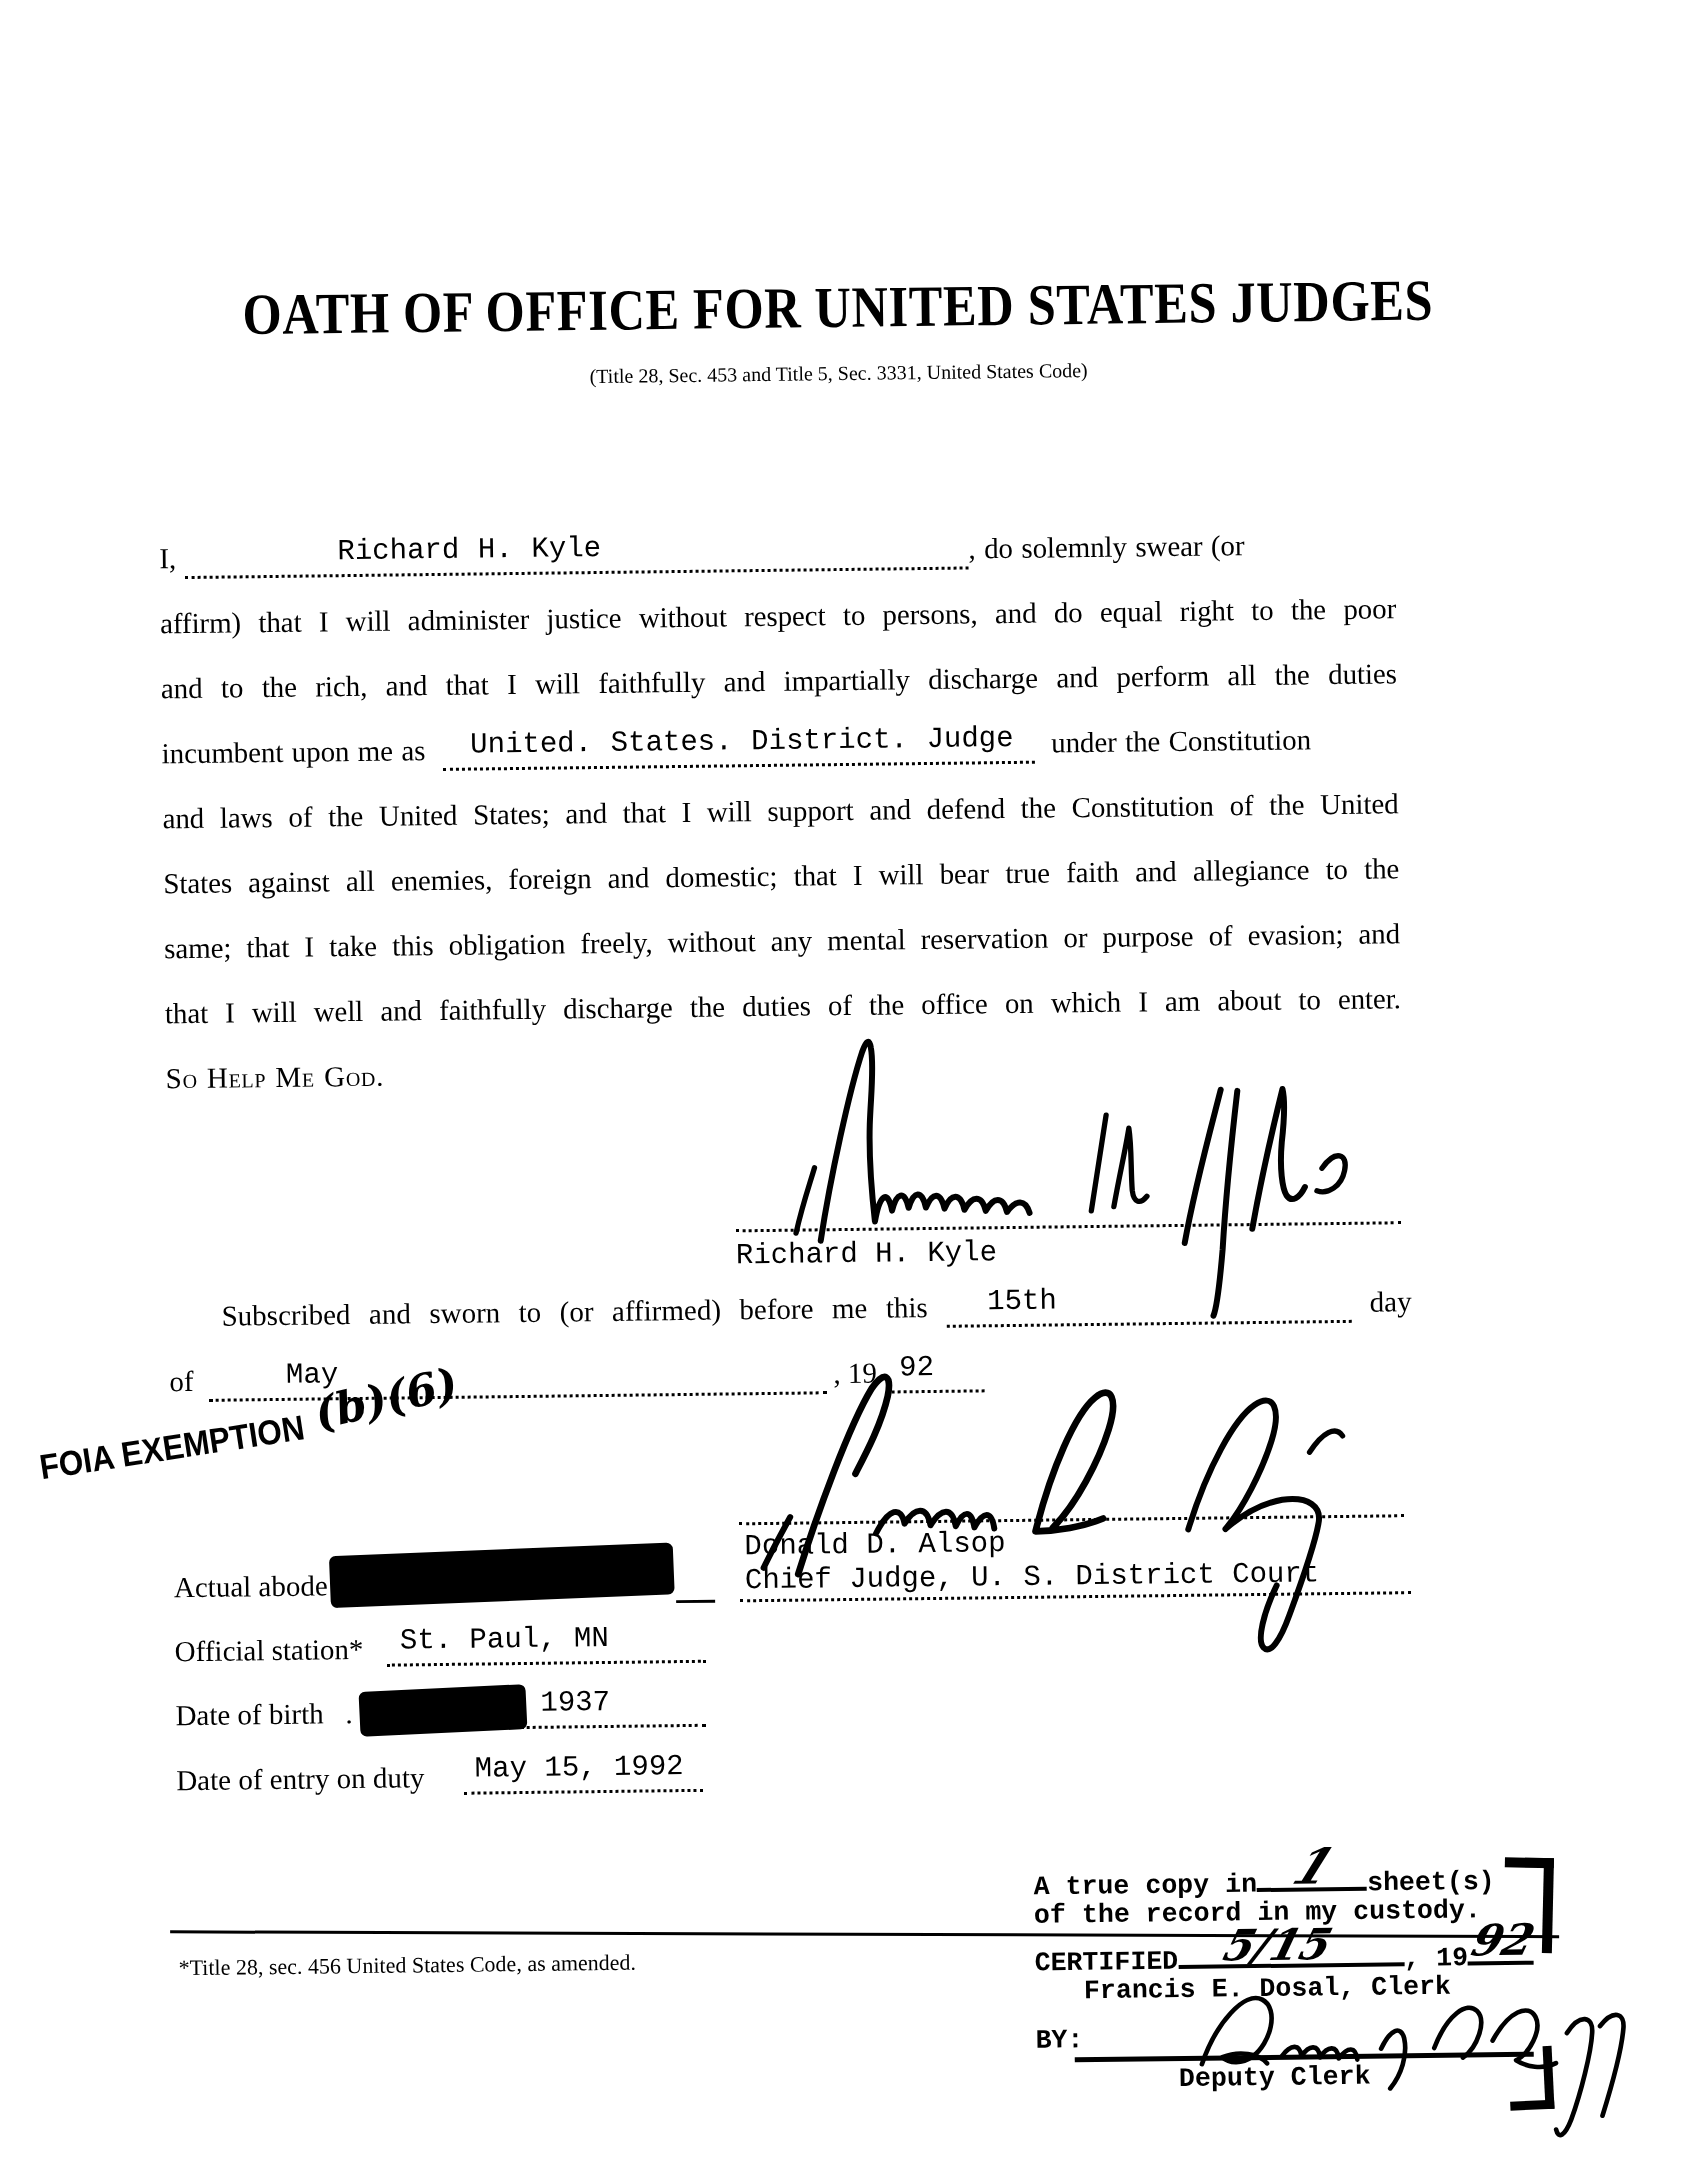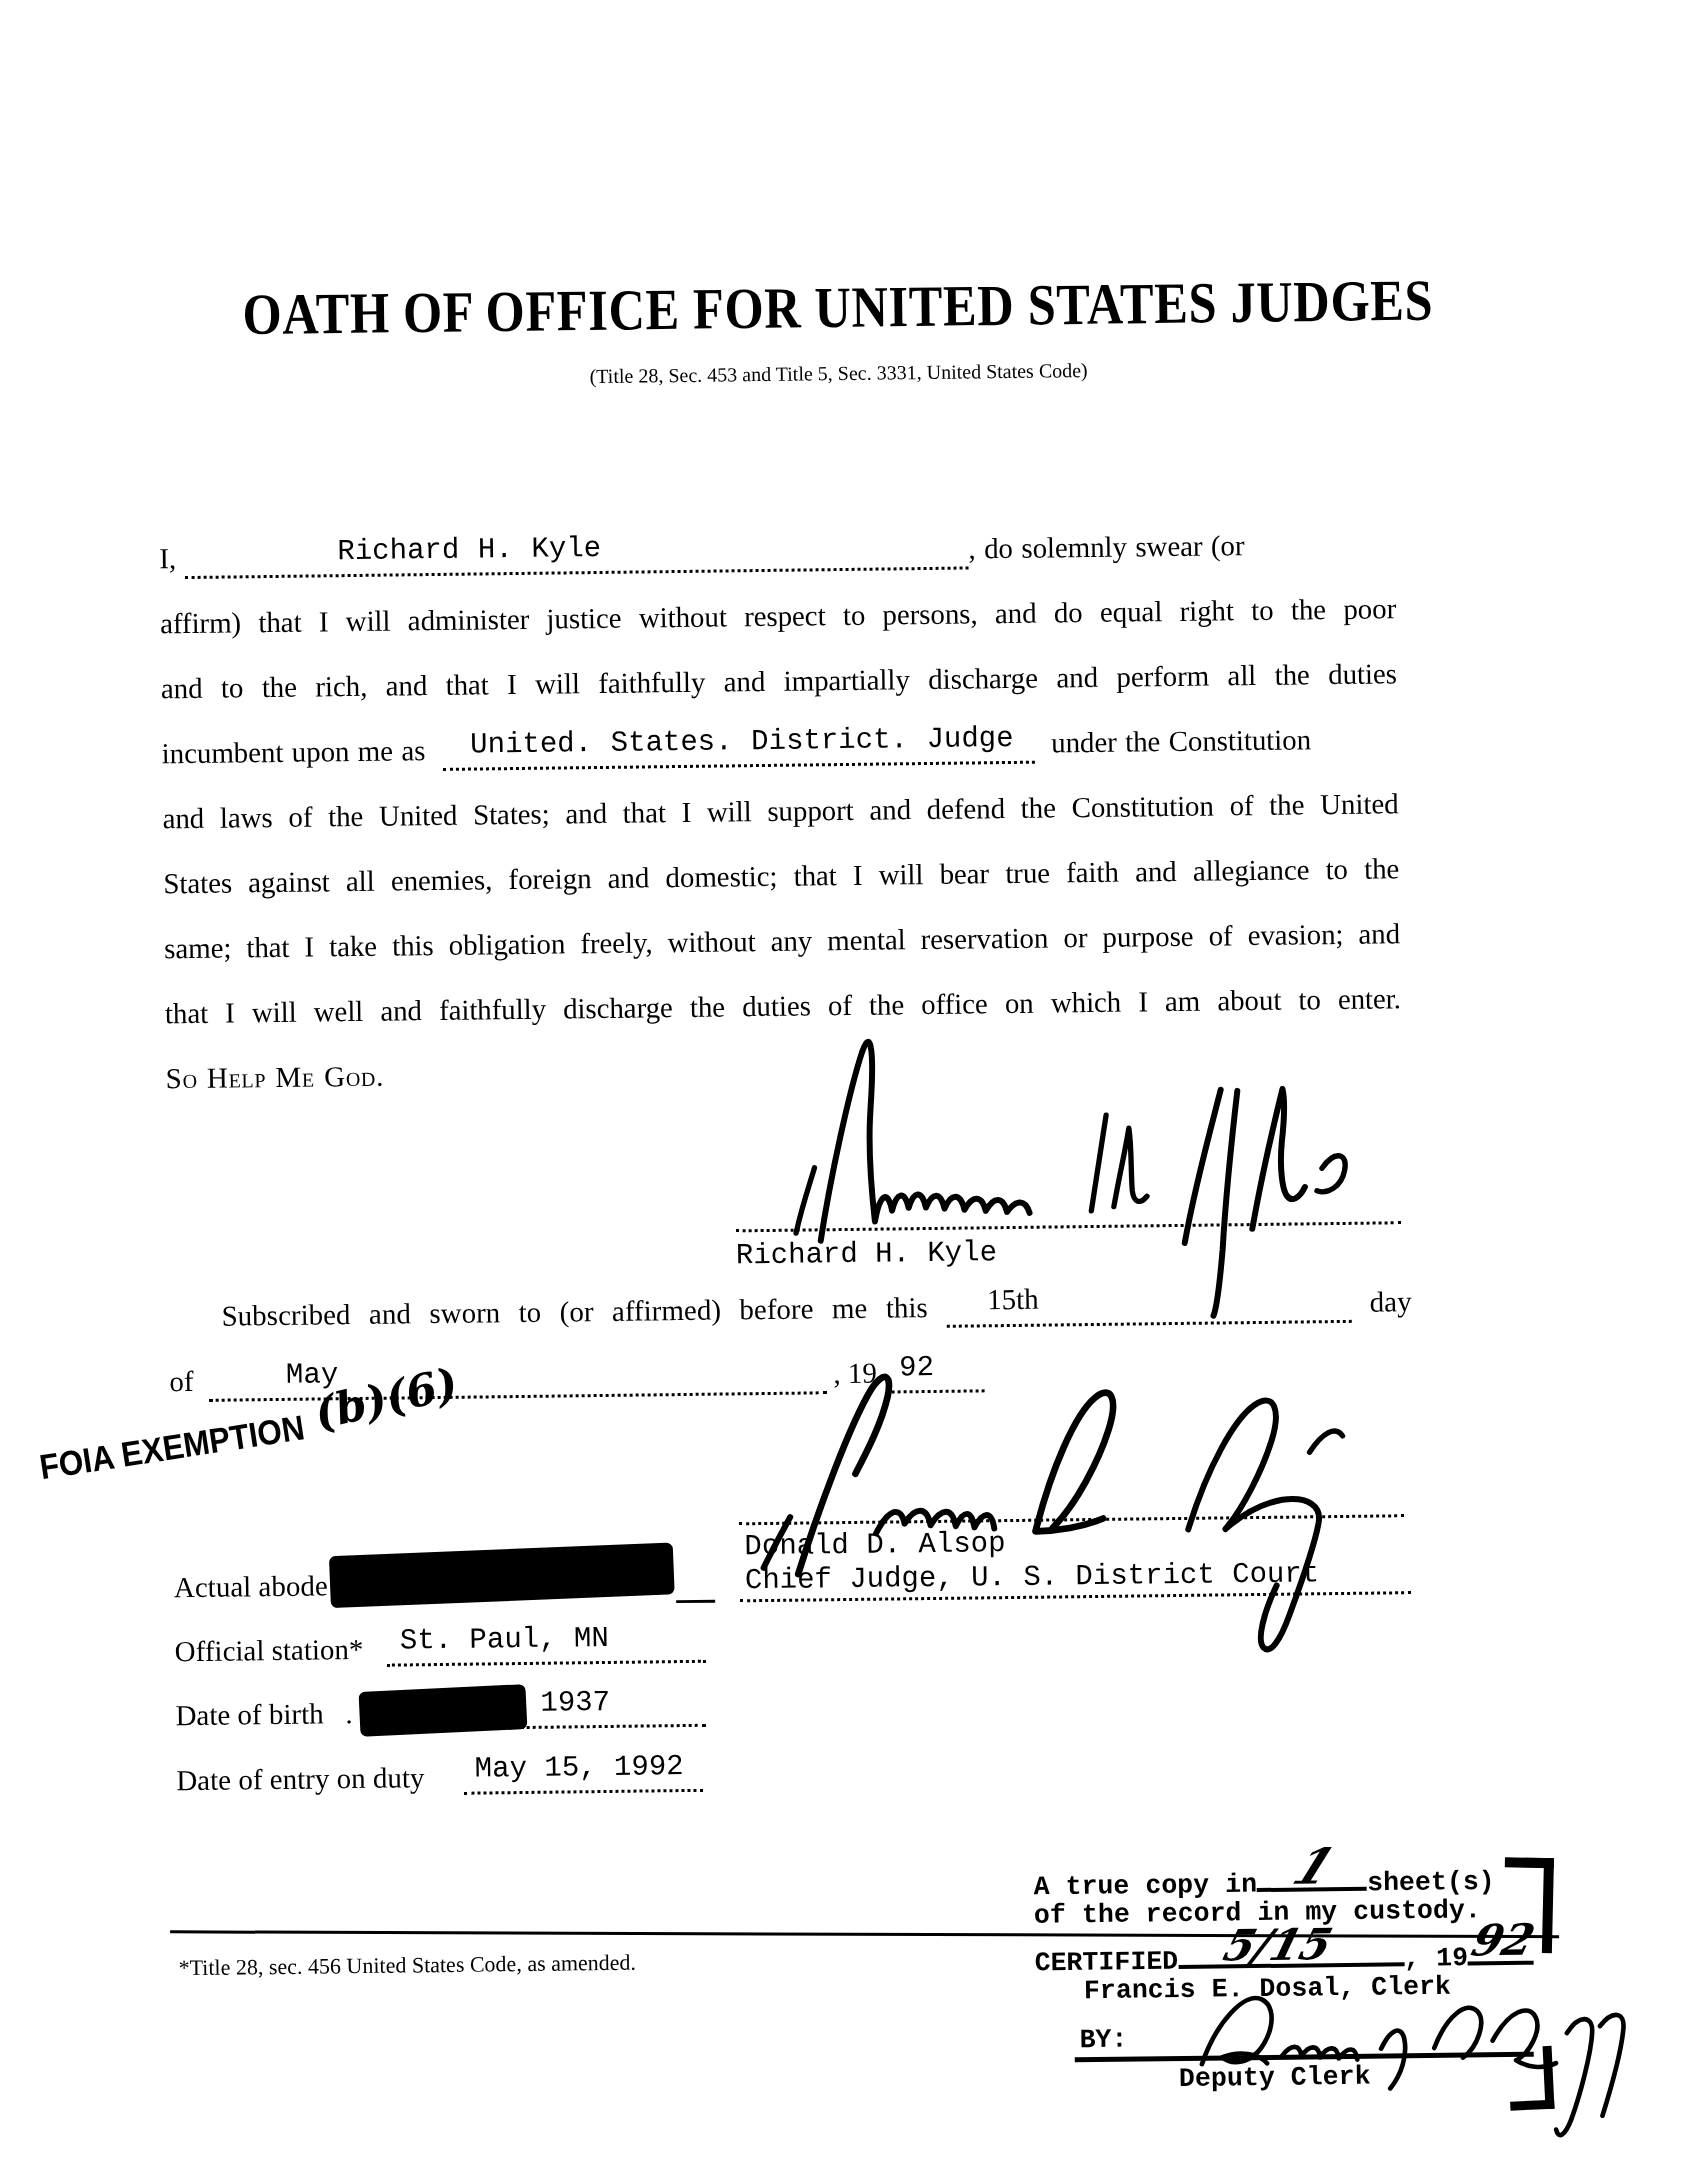--- a/index.html
+++ b/index.html
@@ -92,21 +92,21 @@
     <path stroke-width="9" d="M152,312 C168,216 198,86 218,28 C224,12 229,8 231,22 C236,50 230,95 228,138 C226,186 230,244 234,284 C242,242 254,236 260,268 C267,241 279,236 285,264 C293,239 305,236 311,264 C321,241 333,239 339,266 C349,243 363,241 369,268 C381,247 395,245 401,270 C413,249 427,247 433,272 C447,253 461,253 467,274"></path>
     <path stroke-width="8" d="M560,272 C570,210 579,160 584,128 M594,266 C604,214 613,178 618,148 C622,176 620,210 622,242 C624,260 633,264 644,251"></path>
     <path stroke-width="9" d="M700,322 C716,238 742,148 757,92 M782,94 C772,172 762,262 757,332 C752,384 747,420 742,432 M802,302 C818,218 838,138 850,92 C854,110 852,140 848,172 C844,212 848,242 854,252 C862,264 874,256 882,240"></path>
     <path stroke-width="8" d="M908,212 C928,184 948,190 942,216 C937,240 916,252 900,246"></path>
   </svg>
   <div class="dotline" style="left:734px; top:1228px; width:665px;"></div>
   <div class="sig-label" style="left:734px; top:1238px;">Richard H. Kyle</div>
 
   <div class="attest justify" style="top:1291px; padding-left:53px; width:1190px;">
     <span>Subscribed and sworn to (or affirmed) before me this</span>
-    <span class="fill" style="width:405px;"><span class="ftxt mono" style="margin-left:41px;font-family:Liberation Serif, serif;">15th</span></span>
+    <span class="fill" style="width:405px;"><span class="ftxt mono" style="margin-left:41px;">15th</span></span>
     <span>day</span>
   </div>
   <div class="attest" style="top:1356px;">
     <span>of</span>&nbsp;
     <span class="fill" style="width:618px;"><span class="ftxt mono" style="margin-left:78px;margin-top:28px;">May</span></span>
     <span>, 19</span>&nbsp;
     <span class="fill" style="width:93px;"><span class="ftxt mono" style="margin-left:8px;">92</span></span>
   </div>
 
   <div class="foia">
@@ -146,21 +146,21 @@
   <div class="footnote">*Title 28, sec. 456 United States Code, as amended.</div>
 
   <div class="stamp" style="left:1024px; top:1866px;">
     <span>A true copy in</span><span class="blank" style="width:110px;"><span class="hand" style="position:absolute; left:41px; top:-22.6px; font-size:49px; transform:skewX(-24deg);">1</span></span><span>sheet(s)</span>
   </div>
   <div class="stamp" style="left:1024px; top:1903px;">of the record in my custody.</div>
   <div class="stamp" style="left:1024px; top:1942px;">
     <span>CERTIFIED</span><span class="blank" style="width:226px;"><span class="hand" style="position:absolute; left:47px; top:-17.3px; font-size:43px;">5/15</span></span><span>, 19</span><span class="blank" style="width:66px;"><span class="hand" style="position:absolute; left:5.3px; top:-18.6px; font-size:43px;">92</span></span>
   </div>
   <div class="stamp" style="left:1073px; top:1979px;">Francis E. Dosal, Clerk</div>
-  <div class="stamp" style="left:1024px; top:2028px;margin-left:44px;">BY:</div>
+  <div class="stamp" style="left:1024px; top:2028px;">BY:</div>
   <div class="rule" style="left:1063px; top:2060px; width:459px; height:4.7px;"></div>
   <svg class="sig" style="left:1170px; top:1994px;" width="452" height="186" viewBox="0 0 680 280">
     <path stroke-width="7" d="M30,112 C52,50 96,2 122,16 C148,30 134,82 106,102 C91,112 71,112 61,102 M61,102 C86,92 116,97 128,112"></path>
     <path stroke-width="7" d="M150,102 C165,82 178,84 180,102 C192,84 206,84 208,104 C220,86 234,86 236,106 C250,88 262,88 264,108"></path>
     <path stroke-width="7" d="M300,92 C315,62 330,57 335,77 C340,102 330,132 313,152"></path>
     <path stroke-width="7" d="M380,92 C400,42 430,22 445,37 C460,52 445,92 423,107 M468,82 C493,37 523,27 533,47 C543,67 523,102 503,112 C518,122 543,127 563,117"></path>
     <path stroke-width="7" d="M580,72 C600,42 620,47 618,72 C616,102 600,162 585,202 C575,227 565,232 562,217 M630,62 C650,37 668,42 665,67 C662,97 645,157 632,197"></path>
   </svg>
   <div class="stamp" style="left:1167px; top:2068px;">Deputy Clerk</div>
 

